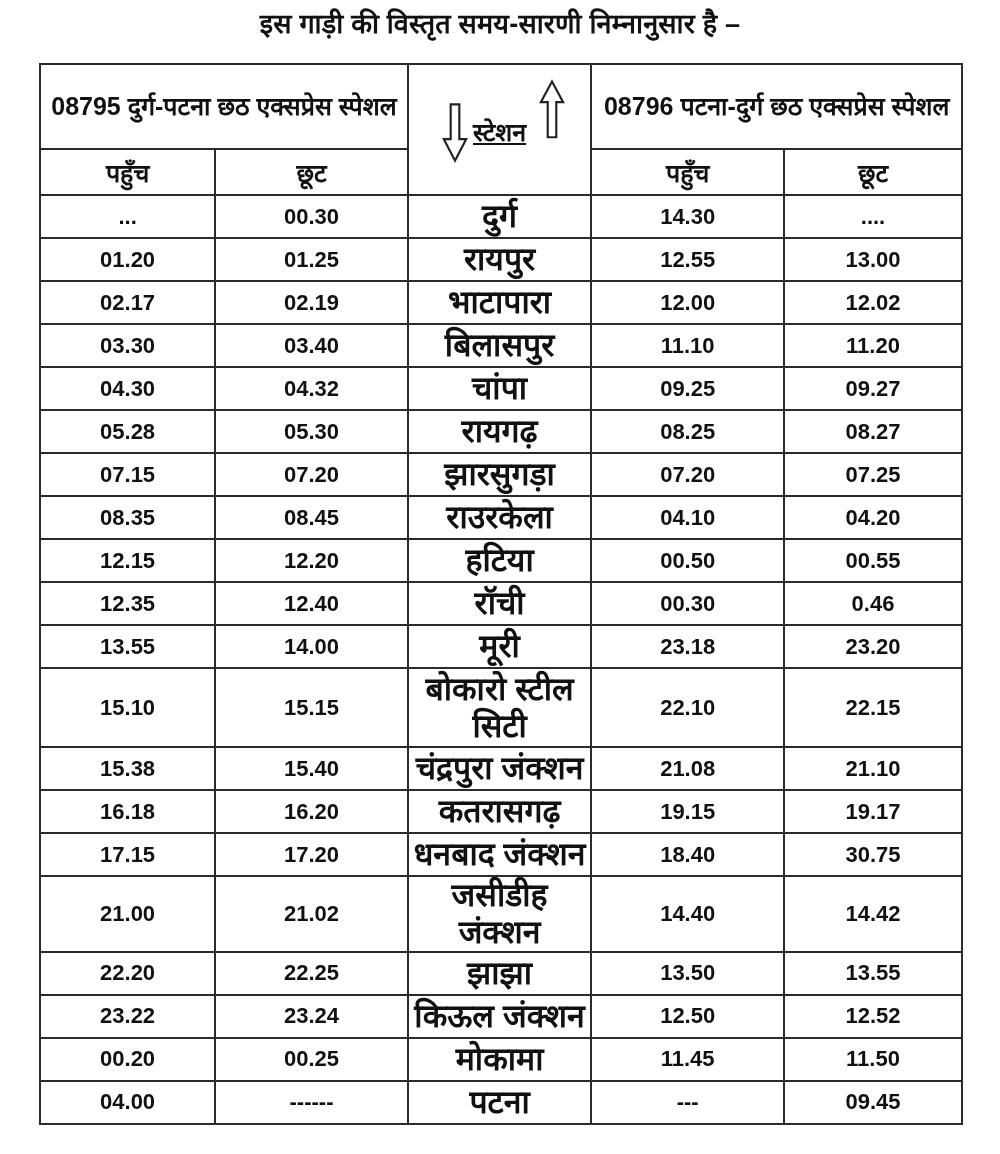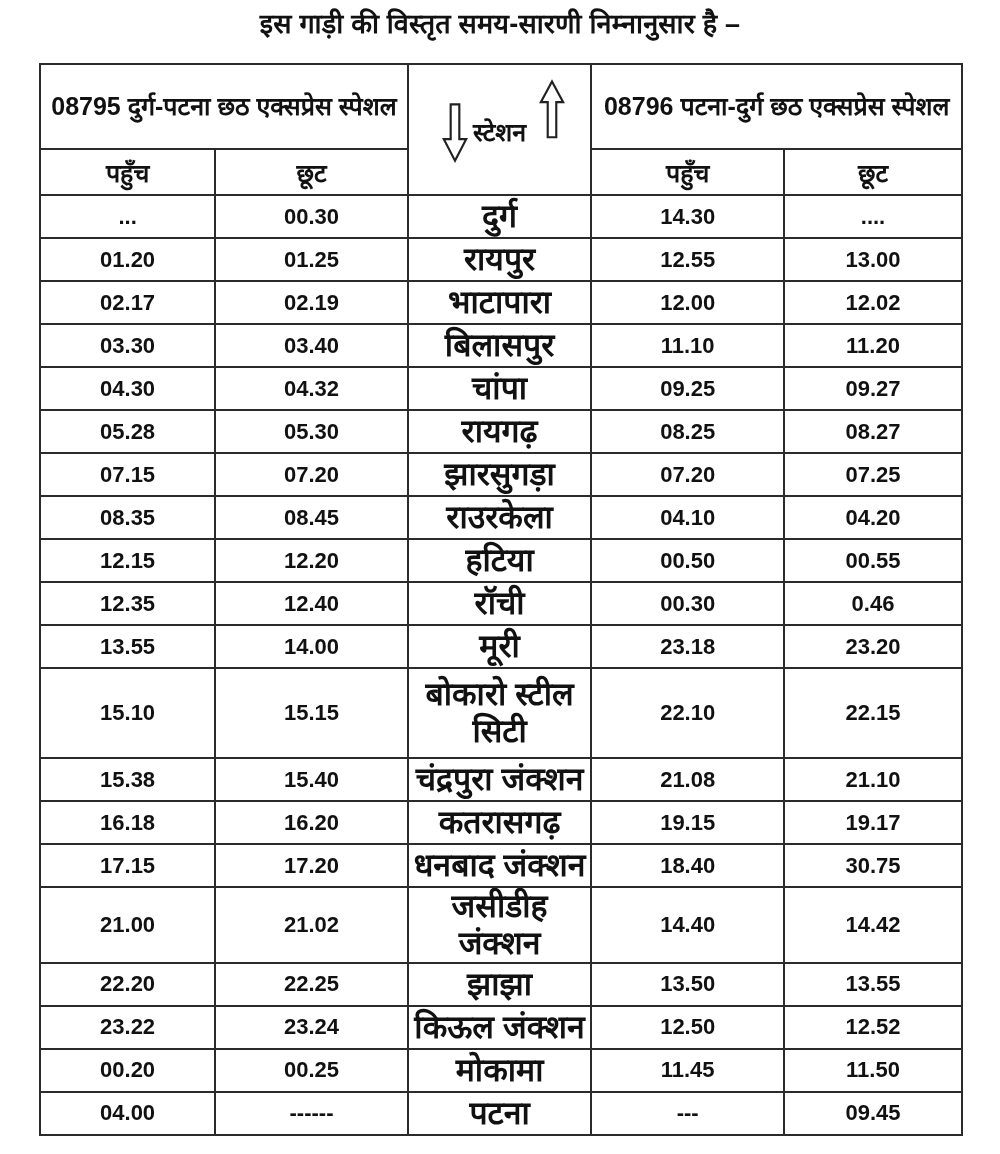--- a/index.html
+++ b/index.html
@@ -50,20 +50,21 @@
   }
   th.station-head{
     position:relative;
     font-size:25px;
     vertical-align:top;
     padding-top:6px;
   }
   th.station-head .station-label{
     display:inline-block;
     margin-top:2px;
+    text-decoration:underline;
   }
   .arrow{position:absolute;}
   .arrow-down{left:18%;top:36px;}
   .arrow-up{right:14%;top:14px;}
   tbody td{
     font-size:22px;
     height:41px;
     line-height:1.15;
   }
   tbody td.station-cell{
@@ -180,21 +181,21 @@
         <td>00.30</td>
         <td>0.46</td>
       </tr>
       <tr>
         <td>13.55</td>
         <td>14.00</td>
         <td class="station-cell">मूरी</td>
         <td>23.18</td>
         <td>23.20</td>
       </tr>
-      <tr style="height: 90px;">
+      <tr style="height: 79px;">
         <td>15.10</td>
         <td>15.15</td>
         <td class="station-cell">बोकारो स्टील सिटी</td>
         <td>22.10</td>
         <td>22.15</td>
       </tr>
       <tr>
         <td>15.38</td>
         <td>15.40</td>
         <td class="station-cell">चंद्रपुरा जंक्शन</td>

